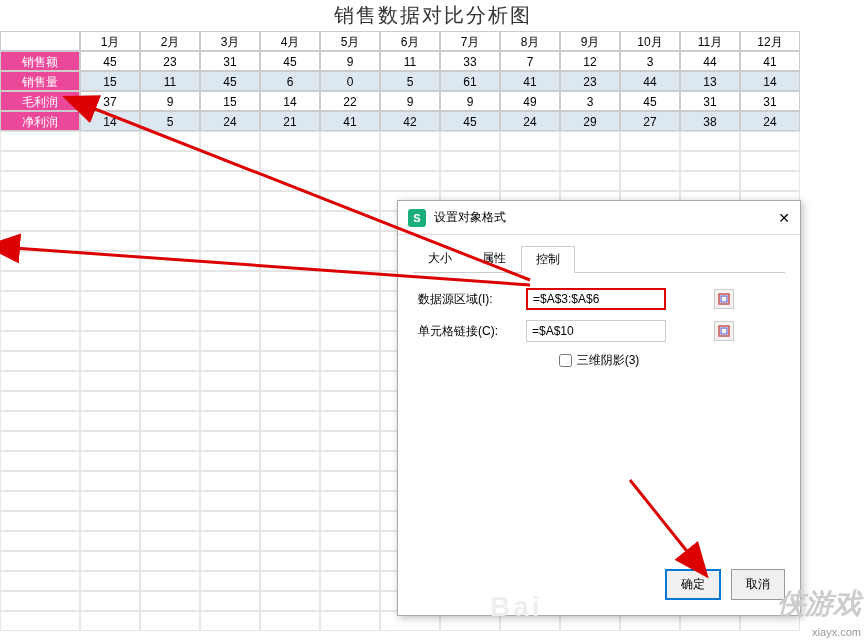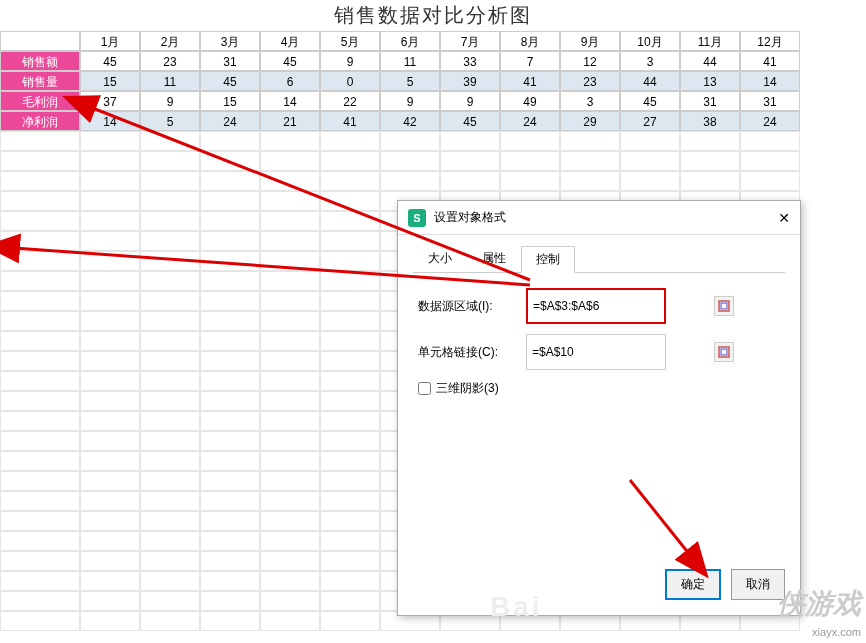--- a/index.html
+++ b/index.html
@@ -24,25 +24,25 @@
     .dialog-close { margin-left: auto; cursor: pointer; font-size: 14px; }
     
     .tabs { display: flex; padding: 10px 15px 0 15px; }
     .tab { padding: 4px 14px; border: 1px solid transparent; cursor: pointer; font-size: 12px; }
     .tab.active { border: 1px solid #ccc; border-bottom: 1px solid #fff; background: #fff; position: relative; top: 1px; }
     .tab-border { border-top: 1px solid #ccc; margin: 0 15px; }
     
     .form { padding: 15px 20px; }
     .form-row { display: flex; align-items: center; margin-bottom: 10px; gap: 8px; }
     .form-label { width: 100px; text-align: left; }
-    .form-input { width: 140px; height: 36px; border: 1px solid #ccc; padding: 0 5px; font-size: 12px; }
+    .form-input { width: 140px; height: 22px; border: 1px solid #ccc; padding: 0 5px; font-size: 12px; }
     .highlight { border: 2px solid #d00; }
     .range-btn { width: 20px; height: 20px; border: 1px solid #ccc; background: #f3f3f3; cursor: pointer; display:flex; align-items:center; justify-content:center; margin-left: 40px; }
     .range-btn svg { width: 12px; height: 12px; }
-    .checkbox-row { display: flex; align-items: center; gap: 5px; margin-top: 5px; }
+    .checkbox-row { display: flex; align-items: center; gap: 5px; margin-top: 5px; justify-content: center; }
     .checkbox-row input { margin: 0; }
     
     .dialog-buttons { position: absolute; bottom: 15px; right: 15px; display: flex; gap: 10px; }
     .btn { padding: 5px 14px; border: 1px solid #999; background: #f0f0f0; cursor: pointer; font-size: 12px; }
     .btn.primary { border: 2px solid #0078d4; }
     
     .watermark { position: absolute; right: 5px; bottom: 5px; color: #999; font-size: 11px; z-index: 5; }
     .watermark-logo { position: absolute; right: 5px; bottom: 20px; color: #ccc; font-size: 28px; font-style: italic; font-weight: bold; z-index: 4; }
     .watermark-baidu { position: absolute; left: 490px; bottom: 20px; color: #eee; font-size: 28px; font-weight: bold; z-index: 3; letter-spacing: 3px; }
     
@@ -85,21 +85,21 @@
       <div class="cell">41</div>
     </div>
     <div class="grid data-stripe">
       <div class="cell row-hdr">销售量</div>
       <div class="cell">15</div>
       <div class="cell">11</div>
       <div class="cell">45</div>
       <div class="cell">6</div>
       <div class="cell">0</div>
       <div class="cell">5</div>
-      <div class="cell">39</div>
+      <div class="cell">61</div>
       <div class="cell">41</div>
       <div class="cell">23</div>
       <div class="cell">44</div>
       <div class="cell">13</div>
       <div class="cell">14</div>
     </div>
     <div class="grid data-nostripe">
       <div class="cell row-hdr">毛利润</div>
       <div class="cell">37</div>
       <div class="cell">9</div>

